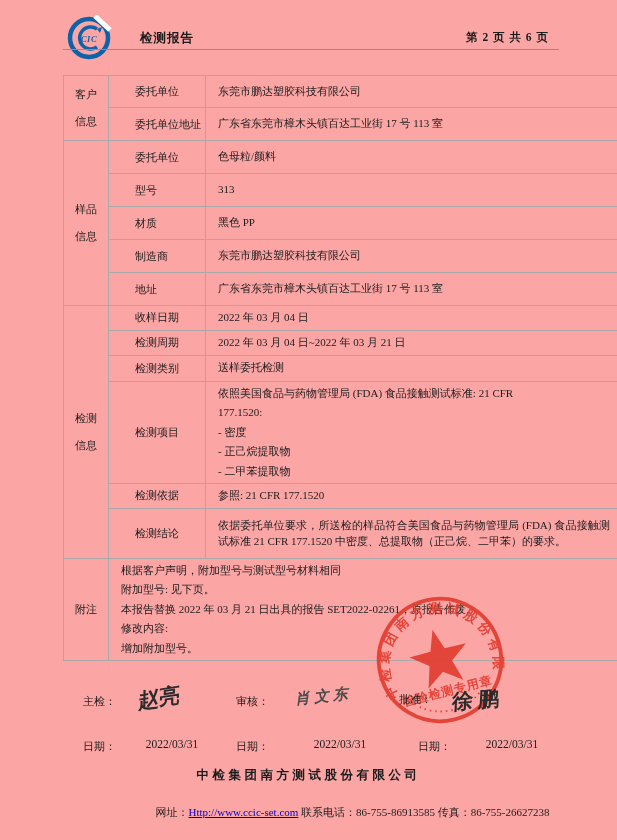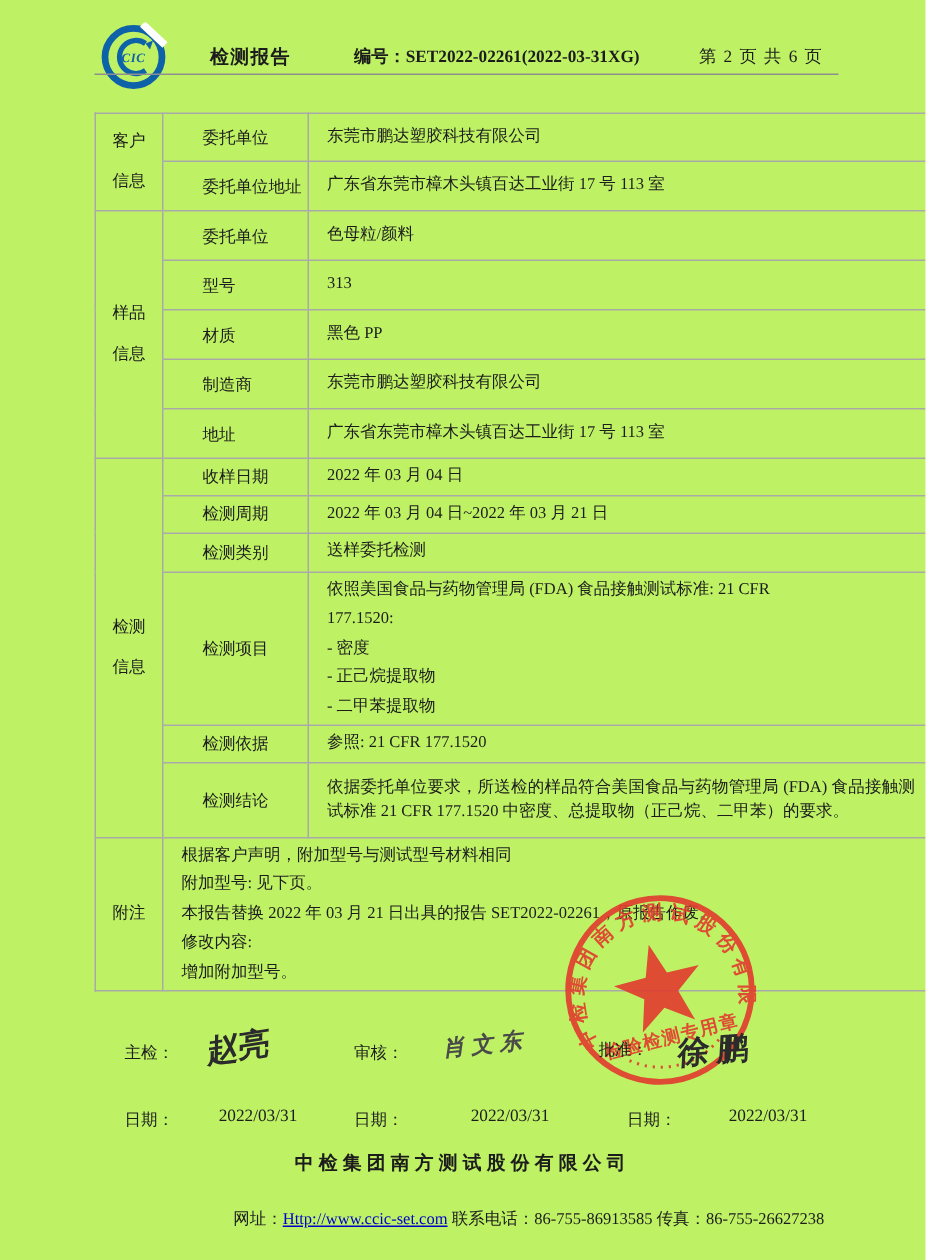--- a/index.html
+++ b/index.html
@@ -1,24 +1,24 @@
 <!DOCTYPE html>
 <html><head>
 <meta charset="utf-8">
 <style>
   html,body{margin:0;padding:0;background:#ffffff;}
   .page{
-    position:relative;width:617px;height:840px;background:#bef264;overflow:hidden;
+    position:relative;width:617px;height:840px;background:#fca5a5;overflow:hidden;
     font-family:"Liberation Serif","DejaVu Serif",serif;color:#1c1c1c;
   }
   
   .hdr-logo{position:absolute;left:64px;top:15px;width:50px;height:46px;}
   .hdr-title{position:absolute;left:140px;top:30px;font-size:12.5px;font-weight:bold;letter-spacing:1px;}
   .hdr-no{position:absolute;left:236px;top:30px;font-size:11.5px;font-weight:bold;}
-  .hdr-page{position:absolute;left:466px;top:30px;font-size:11.5px;font-weight:normal;letter-spacing:1px;}
+  .hdr-page{position:absolute;left:466px;top:30px;font-size:11.5px;font-weight:bold;letter-spacing:1px;}
   .hdr-rule{position:absolute;left:63px;top:49px;width:496px;height:0;border-top:1.5px solid #8f8f8f;}
   
   table.rpt{position:absolute;left:63px;top:75px;width:556px;border-collapse:collapse;table-layout:fixed;}
   table.rpt td{border:1px solid #a9a9a9;font-size:11px;vertical-align:middle;overflow:hidden;}
   td.sec{width:45px;text-align:center;white-space:pre-line;line-height:27px;font-size:11px;}
   td.lbl{width:97px;padding:2px 4px 2px 26px;}
   td.val{padding:2px 8px 2px 12px;white-space:pre-line;line-height:19.5px;}
   td.val-wrap{padding:3px 8px 3px 12px;white-space:normal;line-height:16.5px;text-align:justify;}
   td.note{padding:2px 8px 2px 12px;white-space:pre-line;line-height:19.5px;vertical-align:middle;}
   
@@ -43,21 +43,20 @@
 <div class="page">
 
   <svg class="hdr-logo" viewBox="0 0 50 46">
     <ellipse cx="25" cy="23" rx="19" ry="19" fill="none" stroke="#0e62a8" stroke-width="4.5"></ellipse>
     <line x1="31" y1="1" x2="46" y2="15" stroke="#ffffff" stroke-width="5"></line>
     <path d="M 33,14 A 11,11 0 1 0 33,32" fill="none" stroke="#0e62a8" stroke-width="3.5"></path>
     <path d="M 33,14 l 5,-2 l -2,6 z" fill="#0e62a8"></path>
     <text x="25" y="26.5" font-size="8.5" font-weight="bold" font-style="italic" fill="#0e62a8" text-anchor="middle" letter-spacing="0.5">CIC</text>
   </svg>
   <div class="hdr-title">检测报告</div>
-  <div class="hdr-no"><span>编号：</span><span>SET2022-02261(2022-03-31XG)</span></div>
   <div class="hdr-page">第 2 页 共 6 页</div>
   <div class="hdr-rule"></div>
 
   <table class="rpt">
     <colgroup>
         <col style="width:45px">
         <col style="width:97px">
         <col>
       </colgroup>
 

